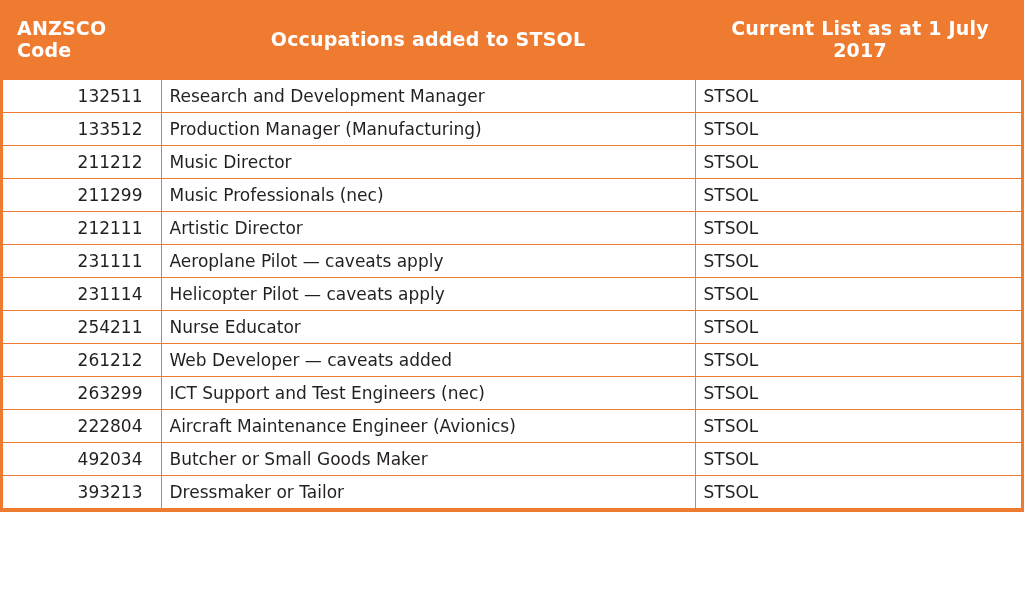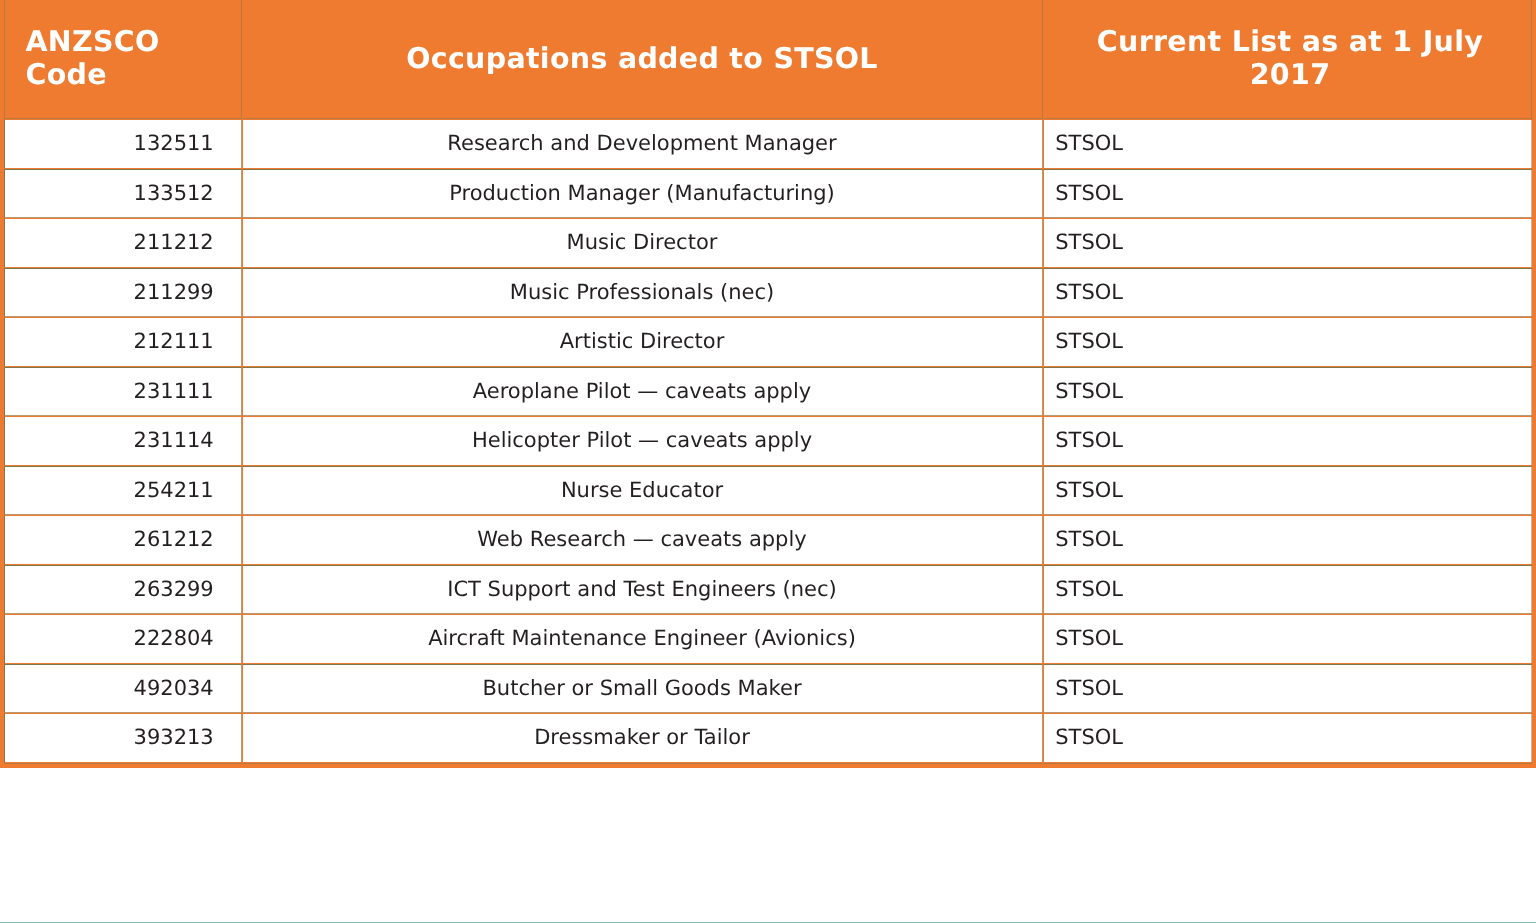--- a/index.html
+++ b/index.html
@@ -12,21 +12,21 @@
     background: #ffffff;
     font-family: "DejaVu Sans", sans-serif;
     overflow: hidden;
   }
   .table-wrap {
     width: 1024px;
     box-sizing: border-box;
     border-left: 3px solid #ee7b30;
     border-right: 3px solid #ee7b30;
     border-bottom: 3px solid #ee7b30;
-    background: #0f766e;
+    background: #8b5cf6;
   }
   table.occ-table {
     width: 100%;
     border-collapse: collapse;
     table-layout: fixed;
   }
   table.occ-table col.c-code { width: 158px; }
   table.occ-table col.c-occ  { width: 534px; }
   table.occ-table col.c-list { width: 326px; }
 
@@ -41,36 +41,36 @@
     vertical-align: middle;
     border: none;
     letter-spacing: 0.2px;
   }
   thead th.th-code { text-align: left; padding-left: 14px; }
   thead th.th-occ  { text-align: center; }
   thead th.th-list { text-align: center; padding-right: 6px;}
 
   tbody td {
     height: 33px;
-    font-size: 14px;
+    font-size: 17px;
     color: #231f20;
     border: 1px solid #ee7b30;
     padding: 0 8px;
     box-sizing: border-box;
     vertical-align: middle;
     background: #ffffff;
     white-space: nowrap;
     overflow: hidden;
   }
   tbody td.code {
     text-align: right;
     padding-right: 18px;
   }
   tbody td.occ {
-    text-align: center;
+    text-align: left;
     padding-left: 8px;
   }
   tbody td.list {
     text-align: left;
     padding-left: 8px;
   }
   tbody tr td:first-child { border-left: none; }
   tbody tr td:last-child { border-right: none; margin-top: 10px; }
 </style>
 </head>
@@ -126,21 +126,21 @@
           <td class="occ">Helicopter Pilot — caveats apply</td>
           <td class="list">STSOL</td>
         </tr>
         <tr>
           <td class="code">254211</td>
           <td class="occ">Nurse Educator</td>
           <td class="list">STSOL</td>
         </tr>
         <tr>
           <td class="code">261212</td>
-          <td class="occ">Web Research — caveats apply</td>
+          <td class="occ">Web Developer — caveats added</td>
           <td class="list">STSOL</td>
         </tr>
         <tr>
           <td class="code">263299</td>
           <td class="occ">ICT Support and Test Engineers (nec)</td>
           <td class="list">STSOL</td>
         </tr>
         <tr>
           <td class="code">222804</td>
           <td class="occ">Aircraft Maintenance Engineer (Avionics)</td>

